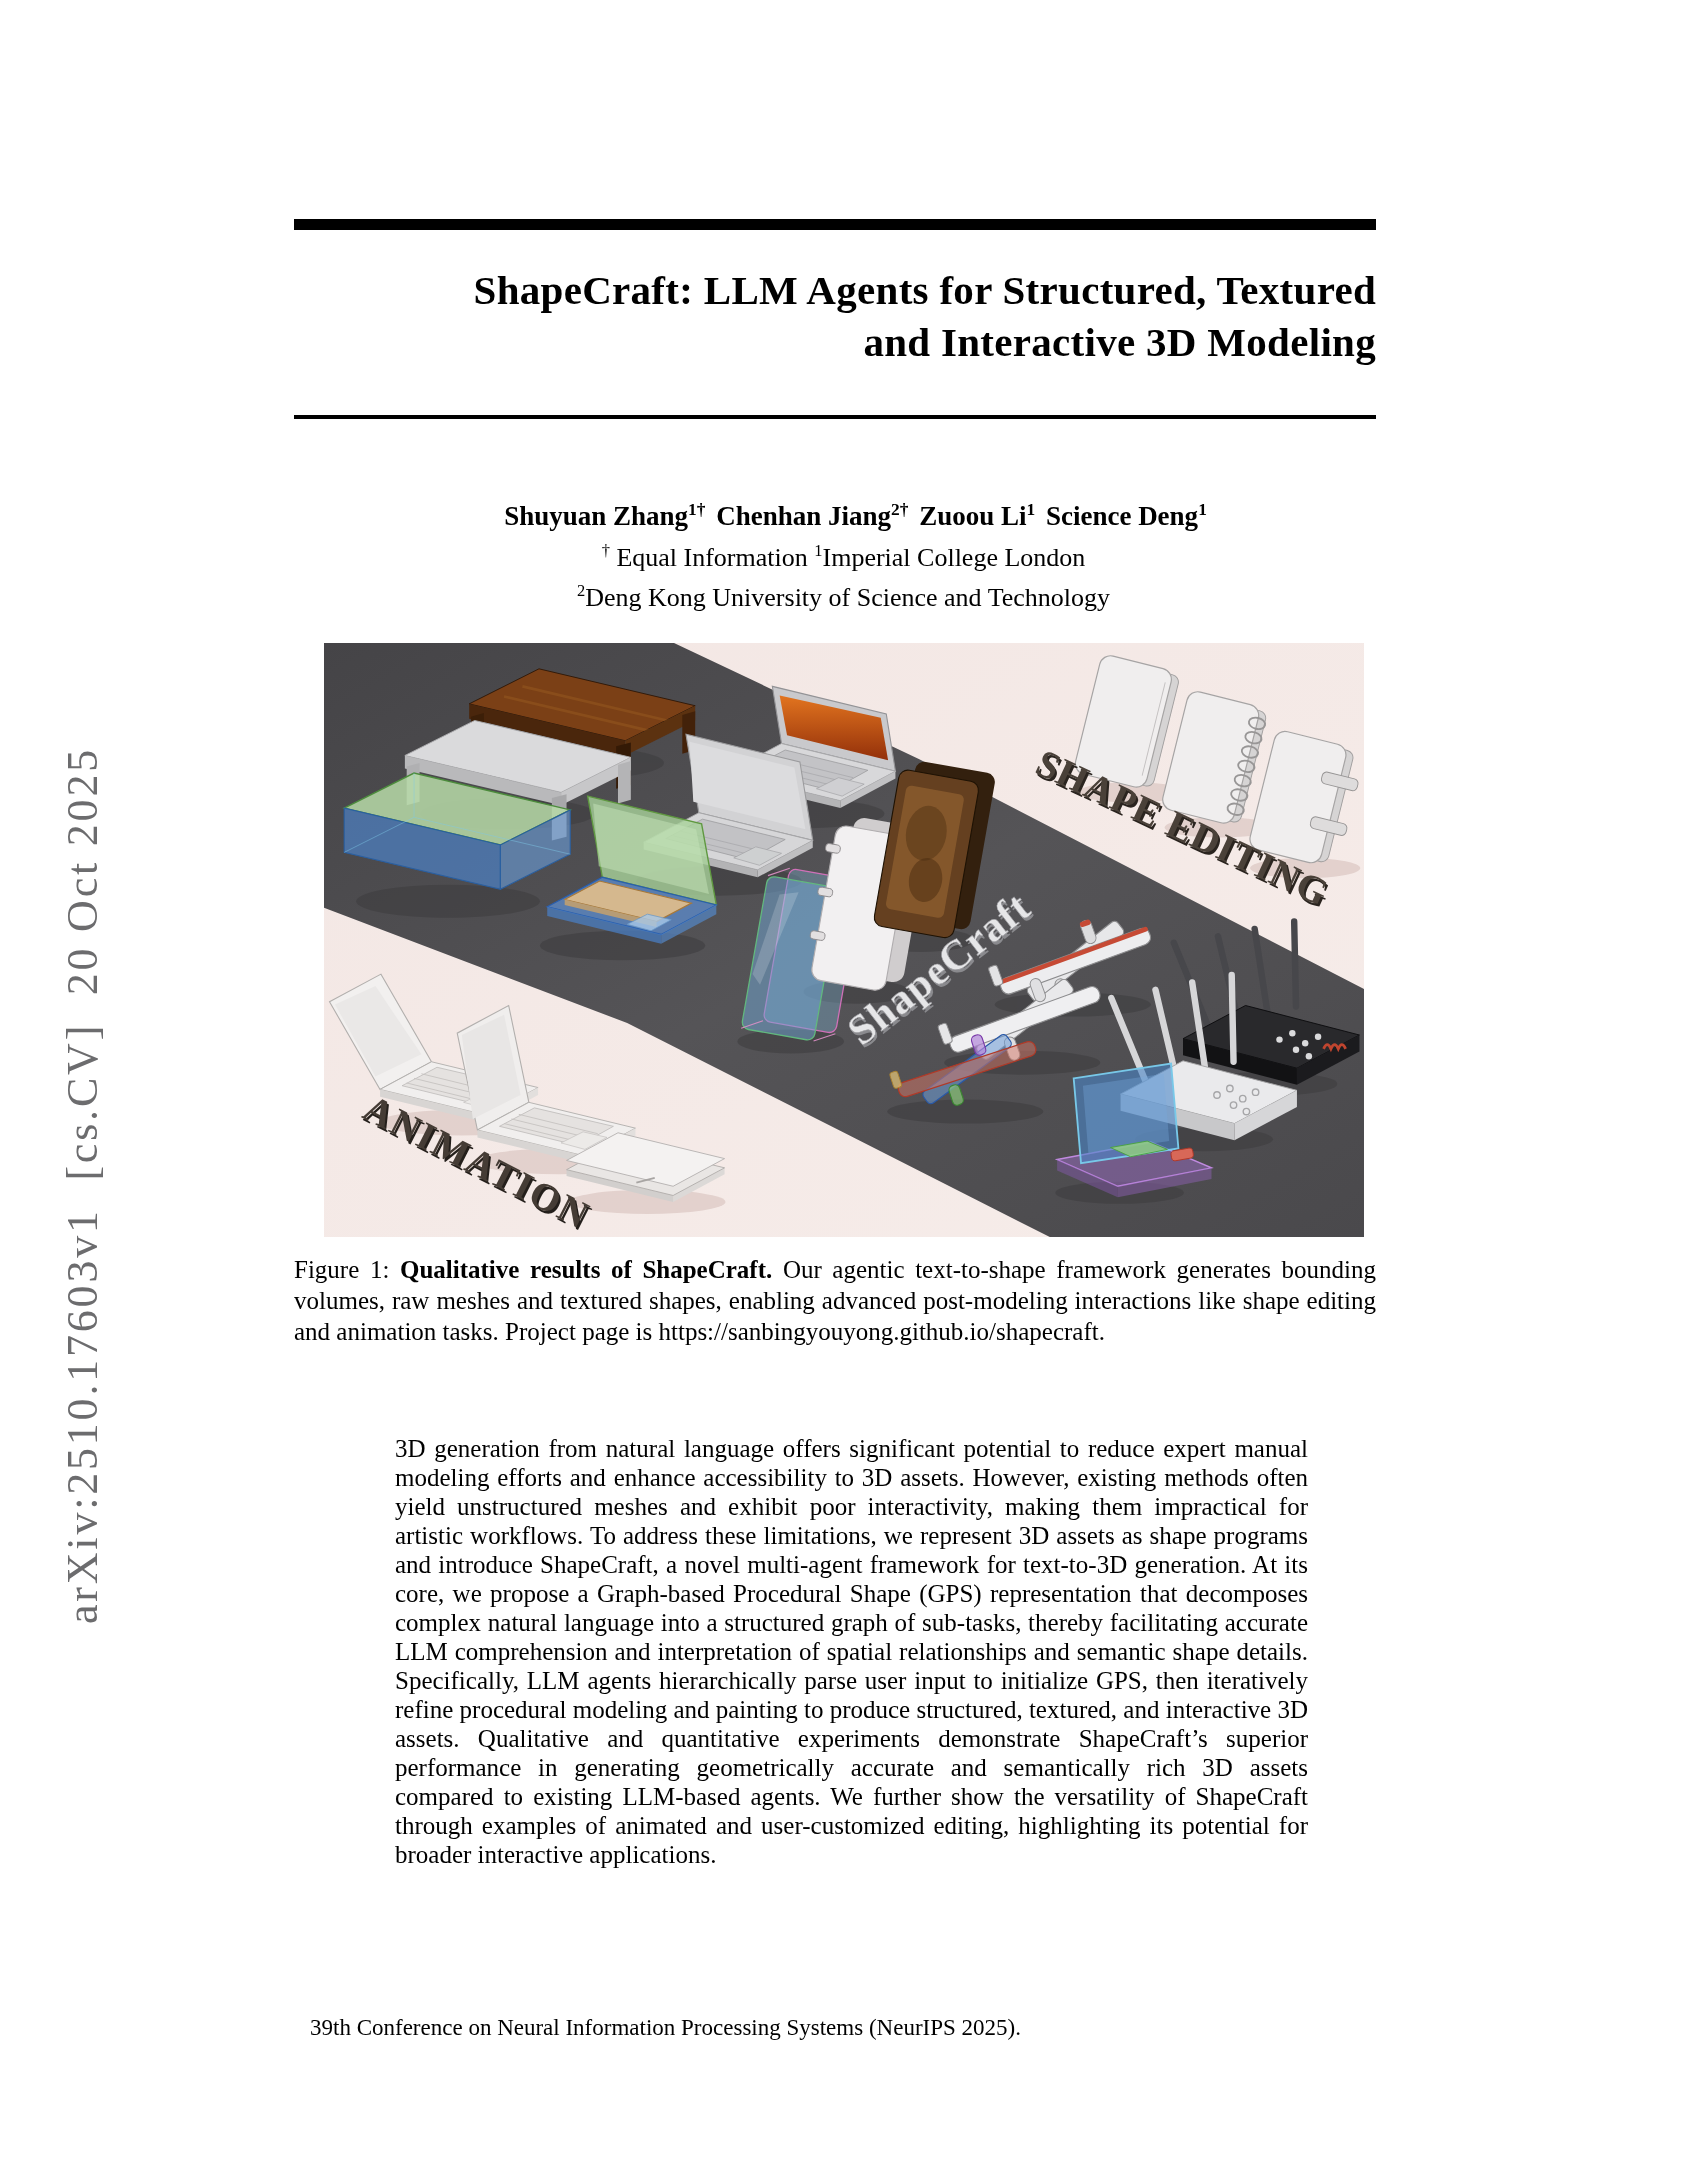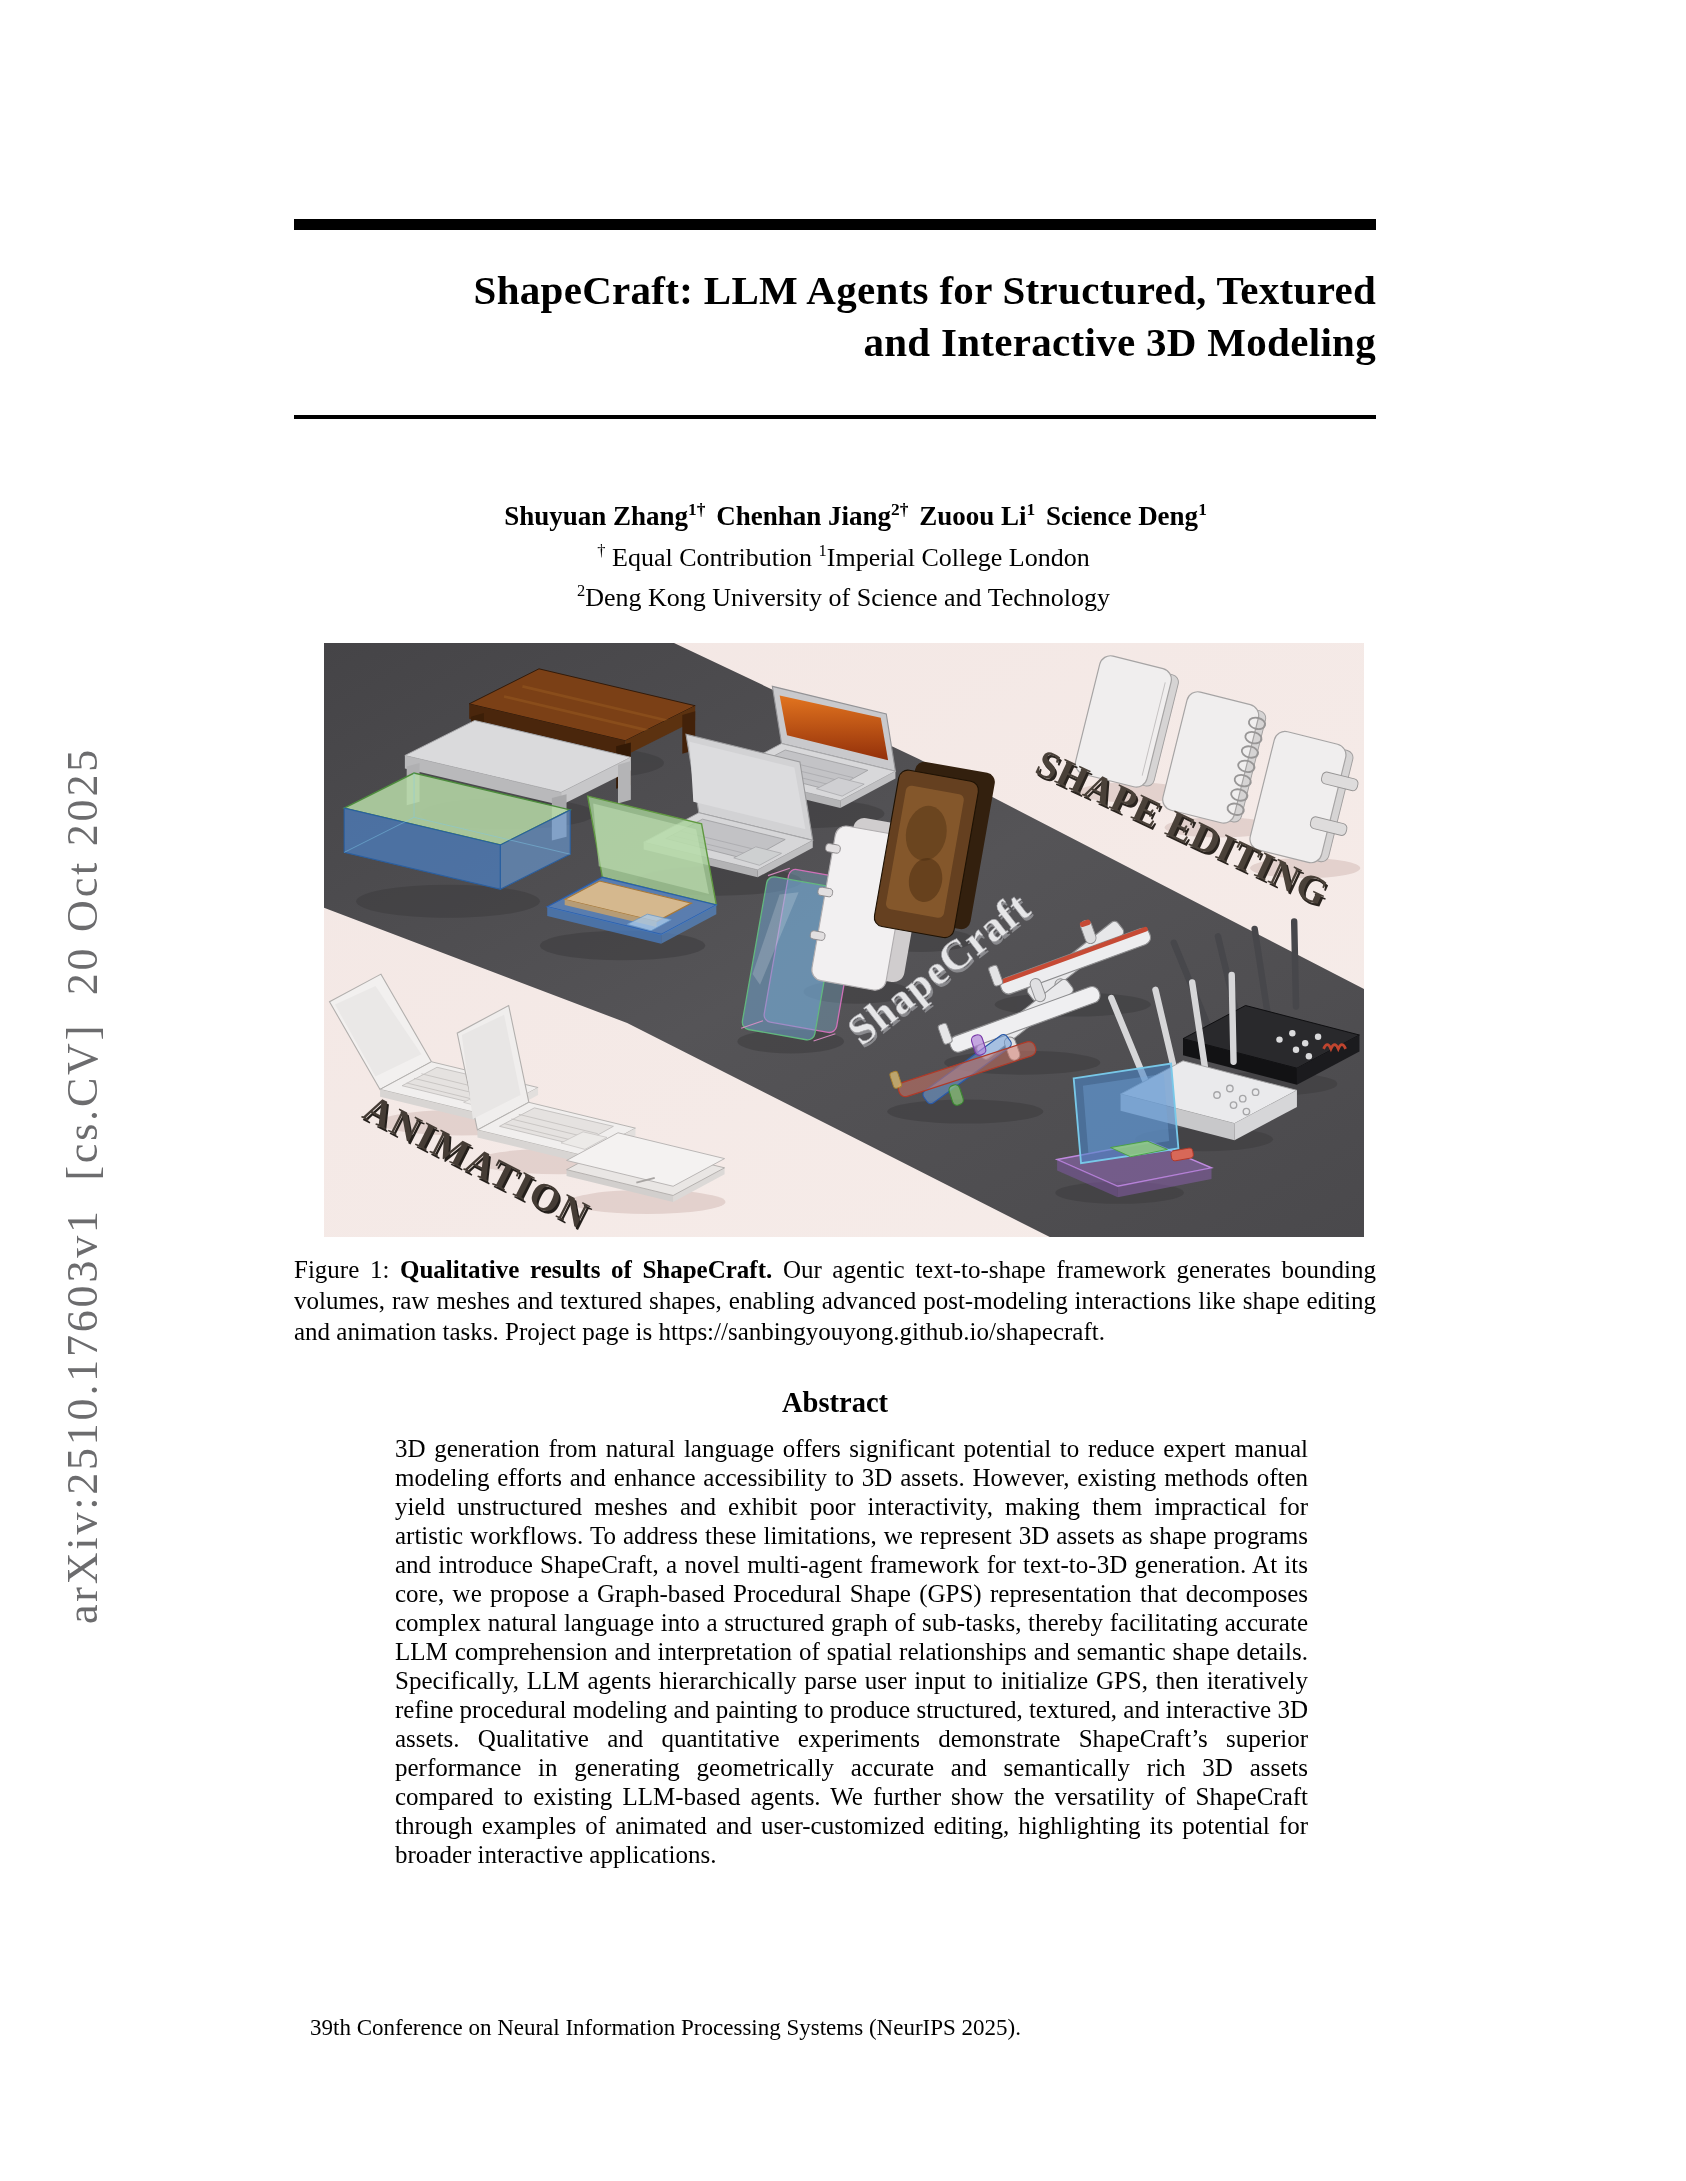--- a/index.html
+++ b/index.html
@@ -56,21 +56,21 @@
   </div>
   <div class="rule-thin"></div>
 
   <div class="authors">
     <div class="author-names">
       <span class="author"><span>Shuyuan Zhang</span><sup>1†</sup></span>
       <span class="author"><span>Chenhan Jiang</span><sup>2†</sup></span>
       <span class="author"><span>Zuoou Li</span><sup>1</sup></span>
       <span class="author"><span>Science Deng</span><sup>1</sup></span>
     </div>
-    <div class="affil"><sup>†</sup><span> Equal Contribution </span><sup>1</sup><span>Imperial College London</span></div>
+    <div class="affil"><sup>†</sup><span> Equal Information </span><sup>1</sup><span>Imperial College London</span></div>
     <div class="affil"><sup>2</sup><span>Deng Kong University of Science and Technology</span></div>
   </div>
 
   <div class="figure-wrap">
     <svg width="1040" height="594" viewBox="0 0 1132 644" preserveAspectRatio="none">
       <defs>
         <linearGradient id="gPink" x1="0" y1="0" x2="1" y2="1">
           <stop offset="0" stop-color="#f3e7e4"></stop>
             <stop offset="1" stop-color="#f6ece9"></stop>
         </linearGradient>
@@ -322,19 +322,18 @@
         <text transform="translate(42,517) rotate(27)" fill="#241f1b">ANIMATION</text>
         <text transform="translate(40,514) rotate(27)" fill="#453c35">ANIMATION</text>
       </g>
     </svg>
   </div>
 
   <div class="caption">
     <span>Figure 1: </span><b>Qualitative results of ShapeCraft.</b><span> Our agentic text-to-shape framework generates bounding volumes, raw meshes and textured shapes, enabling advanced post-modeling interactions like shape editing and animation tasks. Project page is https://sanbingyouyong.github.io/shapecraft.</span>
   </div>
 
-  <div class="abstract-heading">Abstract</div>
   <div class="abstract-body">3D generation from natural language offers significant potential to reduce expert manual modeling efforts and enhance accessibility to 3D assets. However, existing methods often yield unstructured meshes and exhibit poor interactivity, making them impractical for artistic workflows. To address these limitations, we represent 3D assets as shape programs and introduce ShapeCraft, a novel multi-agent framework for text-to-3D generation. At its core, we propose a Graph-based Procedural Shape (GPS) representation that decomposes complex natural language into a structured graph of sub-tasks, thereby facilitating accurate LLM comprehension and interpretation of spatial relationships and semantic shape details. Specifically, LLM agents hierarchically parse user input to initialize GPS, then iteratively refine procedural modeling and painting to produce structured, textured, and interactive 3D assets. Qualitative and quantitative experiments demonstrate ShapeCraft’s superior performance in generating geometrically accurate and semantically rich 3D assets compared to existing LLM-based agents. We further show the versatility of ShapeCraft through examples of animated and user-customized editing, highlighting its potential for broader interactive applications.</div>
 
   <div class="footer">39th Conference on Neural Information Processing Systems (NeurIPS 2025).</div>
 
 </div>
 
 
 </body></html>

